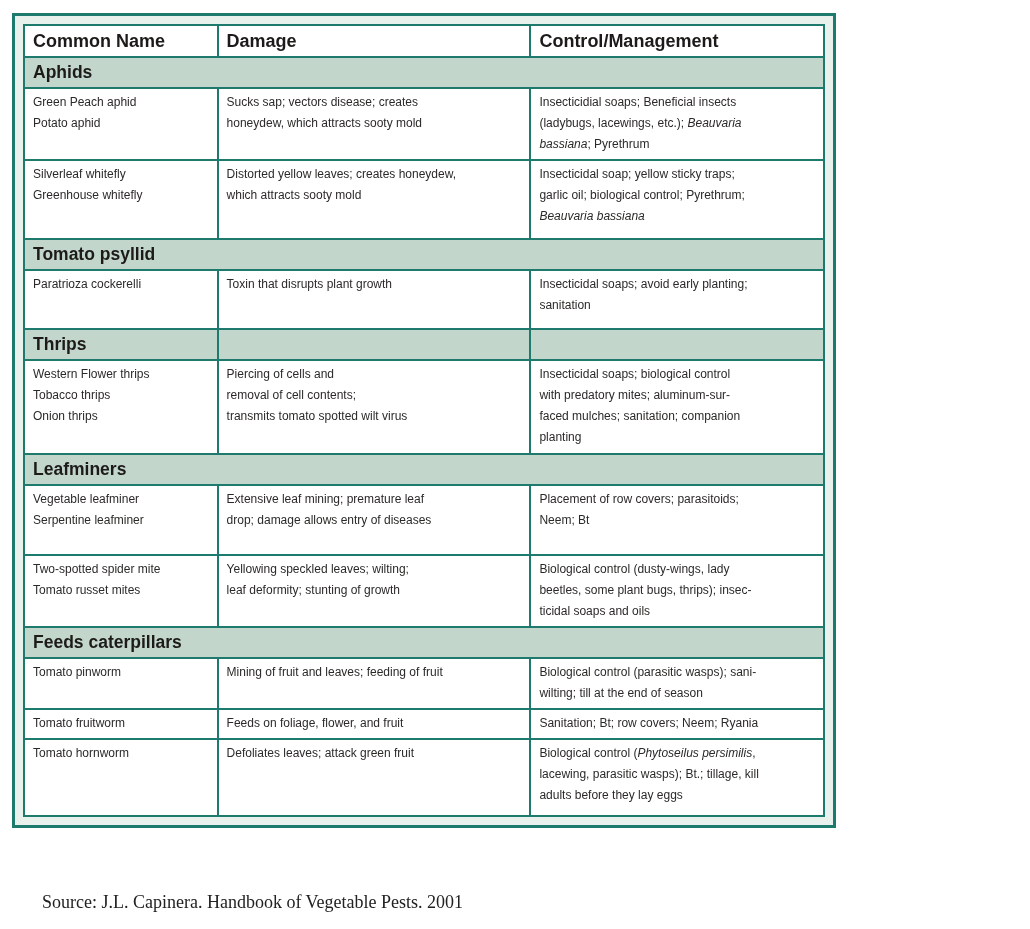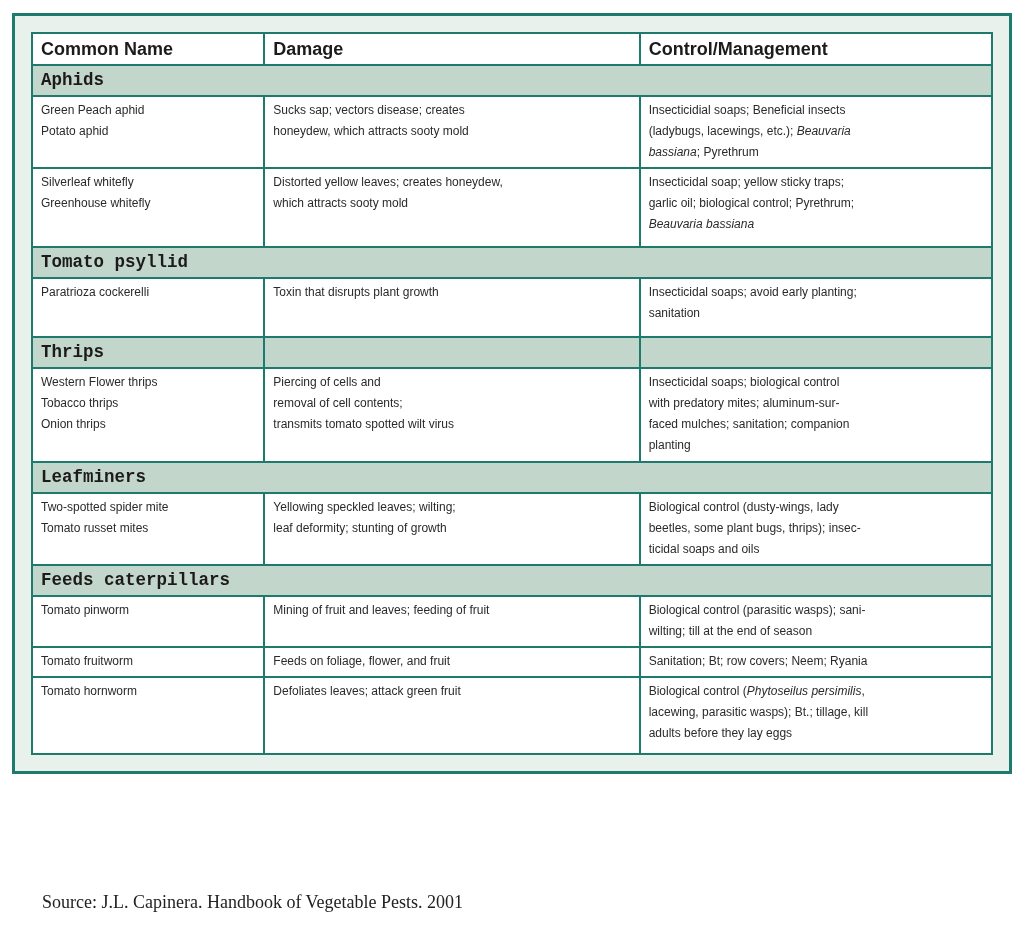--- a/index.html
+++ b/index.html
@@ -12,24 +12,24 @@
   html,body{margin:0;padding:0;background:#ffffff;}
   body{
     width:1030px;height:929px;
     font-family:"Liberation Sans", sans-serif;
     color:var(--text);
     position:relative;
   }
   .table-wrap{
     position:absolute;
     left:12px; top:13px;
-    width:1000px;
+    width:824px;
     border:3px solid var(--border-teal);
     background:var(--gap-bg);
-    padding:16px;
+    padding:8px;
   }
   table.pest-table{
     width:100%;
     border-collapse:collapse;
     table-layout:fixed;
     background:#ffffff;
   }
   table.pest-table col.c1{width:24.2%;}
   table.pest-table col.c2{width:39.1%;}
   table.pest-table col.c3{width:36.7%;}
@@ -50,21 +50,20 @@
     color:#1c1b19;
     background:#ffffff;
     padding-top:4px;
   }
   td.band{
     background:var(--band-bg);
     font-weight:bold;
     font-size:17.5px;
     line-height:22px;
     color:#1c1b19;
-    font-family:Liberation Mono, monospace;
   }
   td .it{font-style:italic;}
   .source-note{
     position:absolute;
     left:14px; top:892px;
     width:990px;
     font-family:"Liberation Serif", serif;
     font-size:18px;
     color:#222222;
     margin-left:28px;
@@ -135,20 +134,28 @@
 transmits tomato spotted wilt virus</span></td>
       <td><span>Insecticidal soaps; biological control
 with predatory mites; aluminum-sur-
 faced mulches; sanitation; companion
 planting</span></td>
     </tr>
 
     <tr style="height:30px">
       <td class="band" colspan="3">Leafminers</td>
     </tr>
+    <tr style="height:70px">
+      <td><span>Vegetable leafminer
+Serpentine leafminer</span></td>
+      <td><span>Extensive leaf mining; premature leaf
+drop; damage allows entry of diseases</span></td>
+      <td><span>Placement of row covers; parasitoids;
+Neem; Bt</span></td>
+    </tr>
 
     <tr style="height:72px">
       <td><span>Two-spotted spider mite
 Tomato russet mites</span></td>
       <td><span>Yellowing speckled leaves; wilting;
 leaf deformity; stunting of growth</span></td>
       <td><span>Biological control (dusty-wings, lady
 beetles, some plant bugs, thrips); insec-
 ticidal soaps and oils</span></td>
     </tr>

